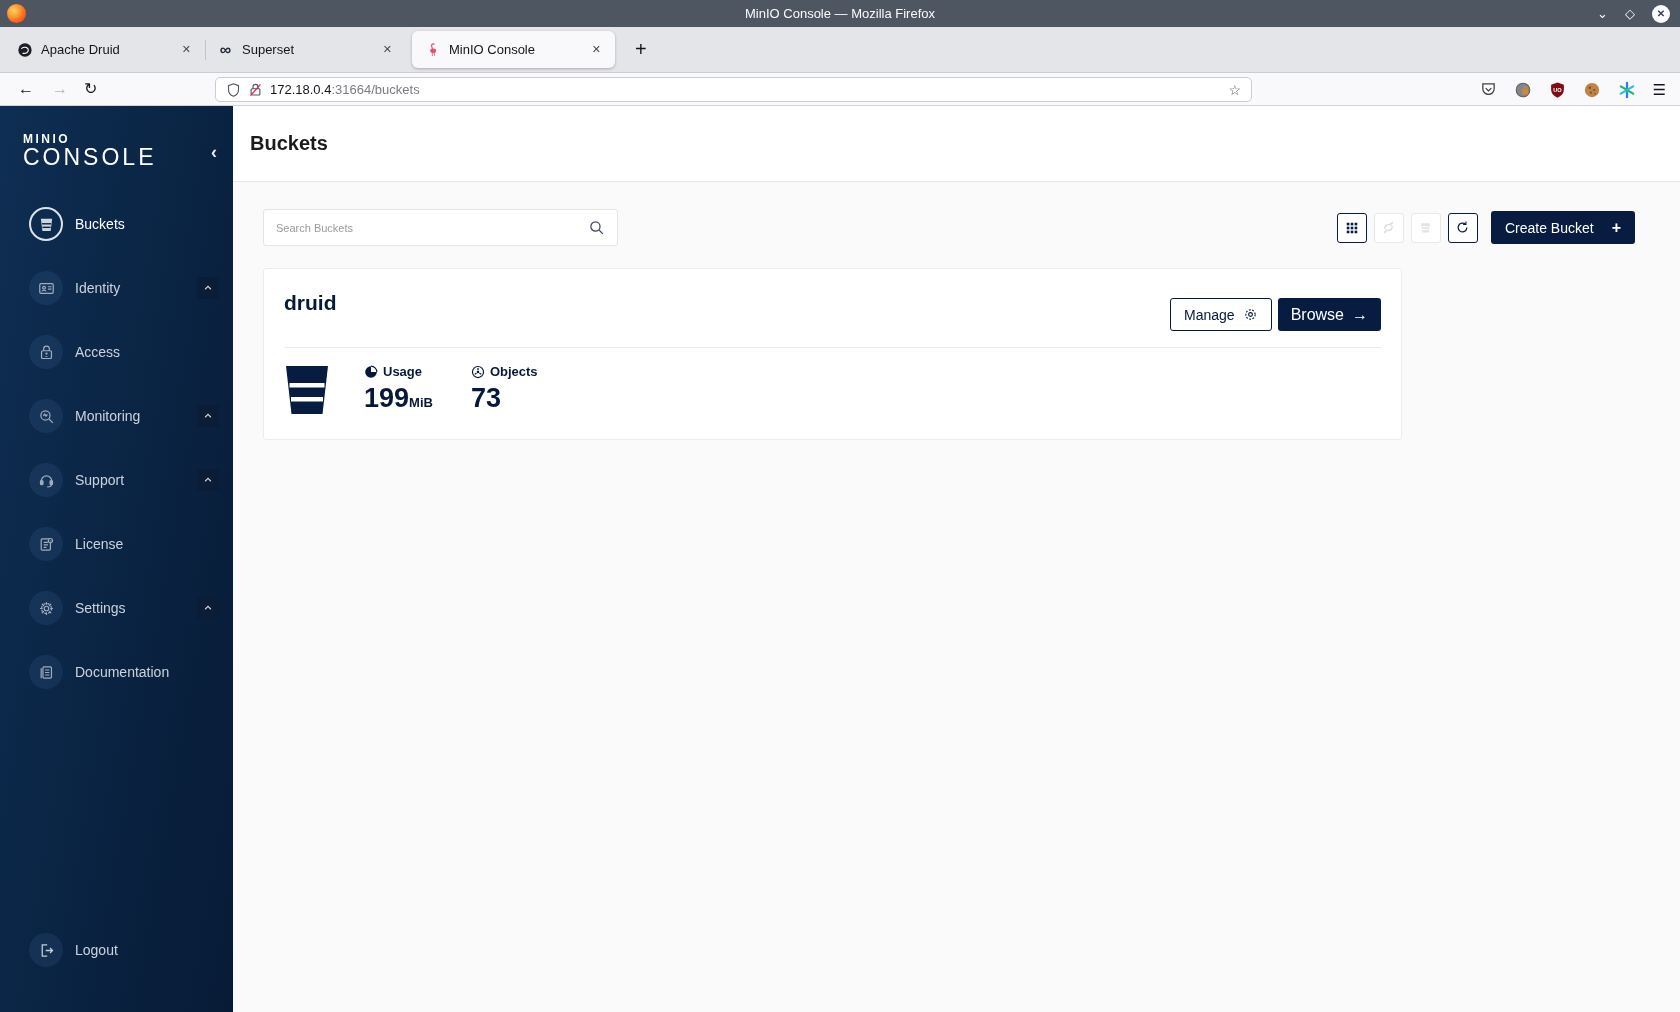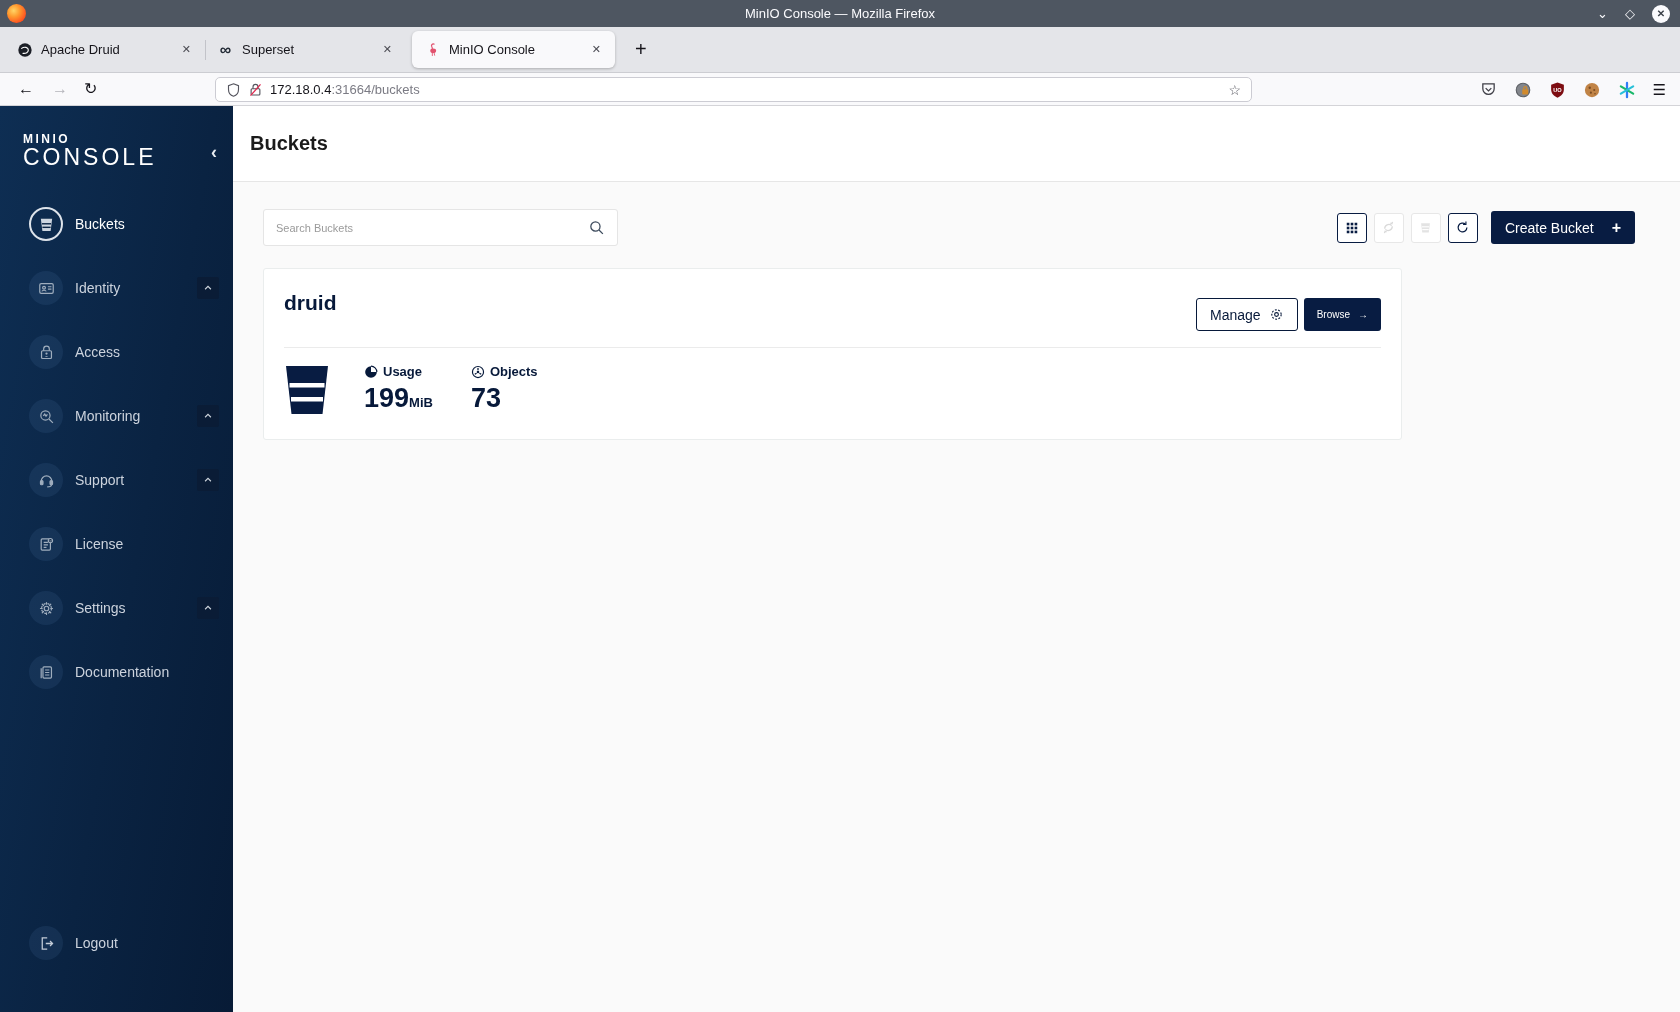--- a/index.html
+++ b/index.html
@@ -56,21 +56,21 @@
 
   .menu { position:absolute; left:0; top:86px; width:233px; }
   .side-item { height:64px; display:flex; align-items:center; padding:0 14px 0 29px; cursor:pointer; }
   .icircle { width:34px; height:34px; border-radius:50%; background:rgba(82,129,180,.14);
     display:flex; align-items:center; justify-content:center; flex:0 0 auto; }
   .icircle.selected { background:transparent; border:2px solid #dde3ea; }
   .ilabel { color:#ccd3dd; font-size:14px; margin-left:12px; flex:1; }
   .side-item.selected .ilabel { color:#fff; }
   .chevbox { width:22px; height:22px; background:#0a1c36; border-radius:2px;
     display:flex; align-items:center; justify-content:center; }
-  .logout-item { position:absolute; bottom:37px; left:0; width:233px; height:64px;
+  .logout-item { position:absolute; bottom:30px; left:0; width:233px; height:64px;
     display:flex; align-items:center; padding:0 29px; }
 
   .main { position:absolute; left:233px; top:0; width:1447px; height:906px; background:#fafafa; }
   .page-header { position:absolute; left:0; top:0; width:1447px; height:76px; background:#fff;
     border-bottom:1px solid #e6e6e6; display:flex; align-items:center; padding-left:17px; }
   .page-title { font-size:20px; font-weight:600; color:#1b1b1b; }
 
   .toolbar { position:absolute; left:0; top:76px; width:1447px; height:100px; }
   .searchbox { position:absolute; left:30px; top:27px; width:355px; height:37px; background:#fff;
     border:1px solid #e5e5e5; border-radius:3px; display:flex; align-items:center; padding:0 12px; }
@@ -90,21 +90,21 @@
   .card { position:absolute; left:30px; top:162px; width:1139px; height:172px; background:#fff;
     border:1px solid #eaeded; border-radius:3px; padding:22px 20px 0 20px; }
   .bucket-name { color:#07193A; font-size:21px; font-weight:600; }
   .card-meta { margin-top:9px; font-size:13.5px; color:#07193A; display:flex; }
   .meta-created { width:320px; }
   .card-actions { position:absolute; right:20px; top:29px; display:flex; gap:6px; }
   .manage-btn { height:33px; background:#fff; border:1px solid #07193A; border-radius:3px; color:#07193A;
     font-size:14px; padding:0 13px; display:flex; align-items:center; gap:8px;
     font-family:"Liberation Sans",sans-serif; }
   .browse-btn { height:33px; background:#081C42; border:none; border-radius:3px; color:#fff;
-    font-size:10px; padding:0 13px; display:flex; align-items:center; gap:8px;
+    font-size:16px; padding:0 13px; display:flex; align-items:center; gap:8px;
     font-family:"Liberation Sans",sans-serif; }
   .card-divider { position:absolute; left:20px; right:20px; top:78px; height:1px; background:#ebebeb; }
   .metrics { position:absolute; left:20px; top:95px; display:flex; }
   .big-bucket { width:46px; height:52px; }
   .metric { margin-left:34px; }
   .metric.second { margin-left:38px; }
   .metric-label { font-size:13px; font-weight:bold; color:#07193A; display:flex; align-items:center; gap:5px; }
   .metric-value { margin-top:4px; color:#07193A; }
   .metric-value .num { font-size:27px; font-weight:bold; }
   .metric-value .unit { font-size:13px; font-weight:bold; }

